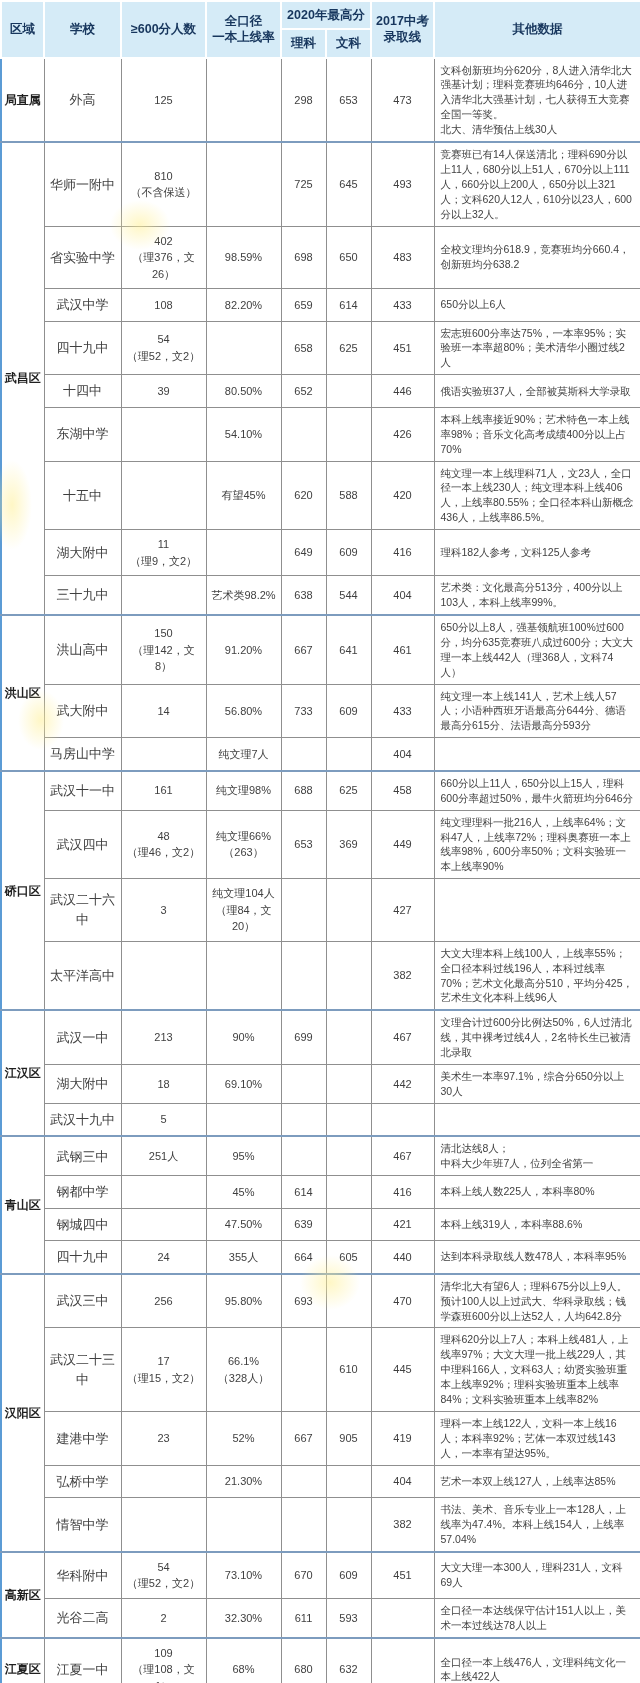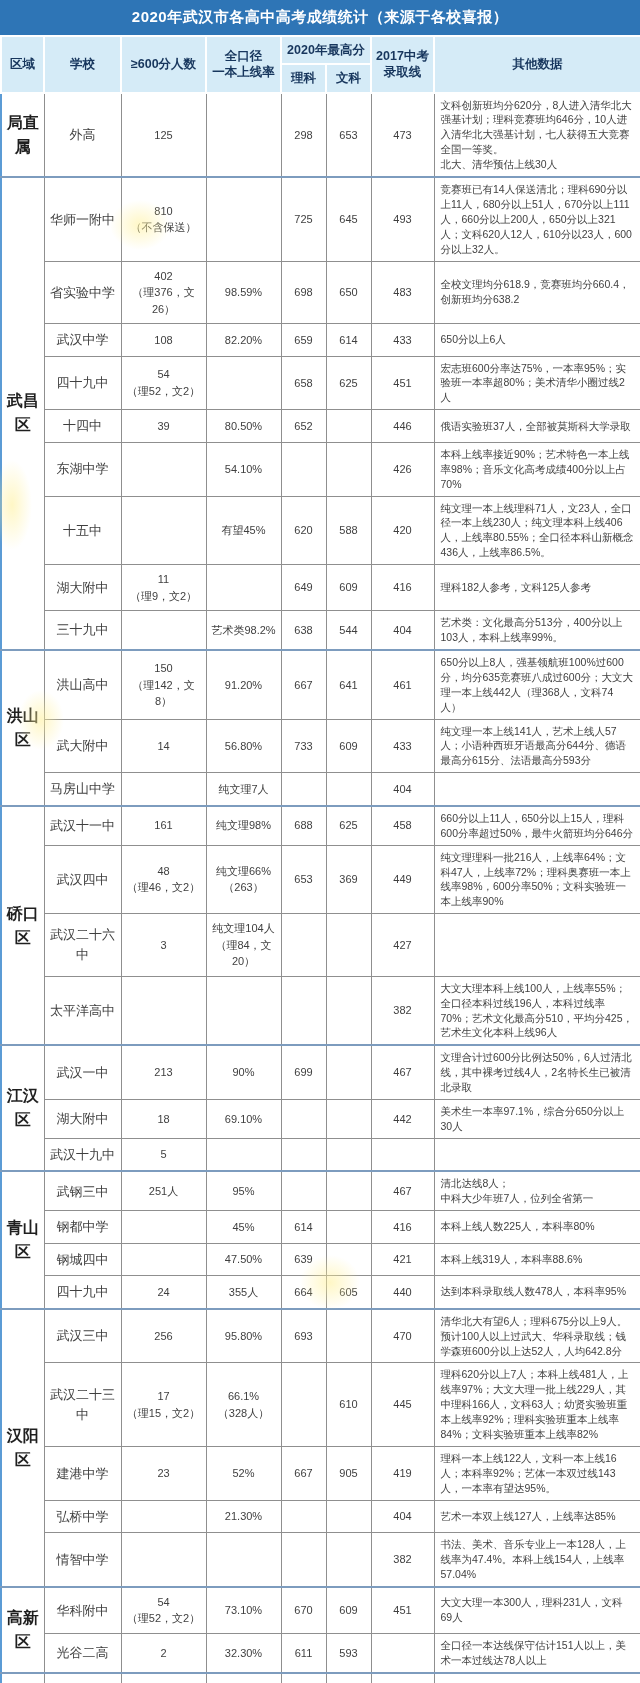--- a/index.html
+++ b/index.html
@@ -19,34 +19,33 @@
     background:#d5ebf7;color:#17365d;font-weight:bold;font-size:12.5px;
     text-align:center;vertical-align:middle;border:2px solid #ffffff;
     padding:5px 1px;white-space:pre-line;line-height:1.3;
   }
   tbody td{
     border:1px solid #8f8f8f;font-size:11px;color:#3f3f3f;
     text-align:center;vertical-align:middle;padding:6px 3px;
     white-space:pre-line;line-height:1.5;overflow:hidden;
   }
   tbody td.other{text-align:left;padding:4px 6px;font-size:10.5px;line-height:1.42;margin-top:36px;}
-  tbody td.region-cell{font-weight:bold;color:#1f1f1f;font-size:16px;padding:2px 1px;}
+  tbody td.region-cell{font-weight:bold;color:#1f1f1f;font-size:12px;padding:2px 1px;}
   tbody tr.group-start td{border-top:2px solid #7d9cbe;}
   tbody td.school{font-size:13px;}
 </style>
 </head>
 <body>
 
 <div class="page">
   <div class="smudge" style="left:-8px;top:460px;width:40px;height:90px;"></div>
   <div class="smudge" style="left:110px;top:200px;width:60px;height:50px;"></div>
   <div class="smudge" style="left:18px;top:690px;width:46px;height:60px;"></div>
   <div class="smudge" style="left:300px;top:1255px;width:60px;height:55px;"></div>
 
-  <div class="title-bar">2020年武汉市各高中高考成绩统计（来源于各校喜报）</div>
 
   <table>
     <colgroup>
       <col style="width:43px">
         <col style="width:77px">
         <col style="width:85px">
       <col style="width:75px">
         <col style="width:45px">
         <col style="width:45px">
       <col style="width:63px">

